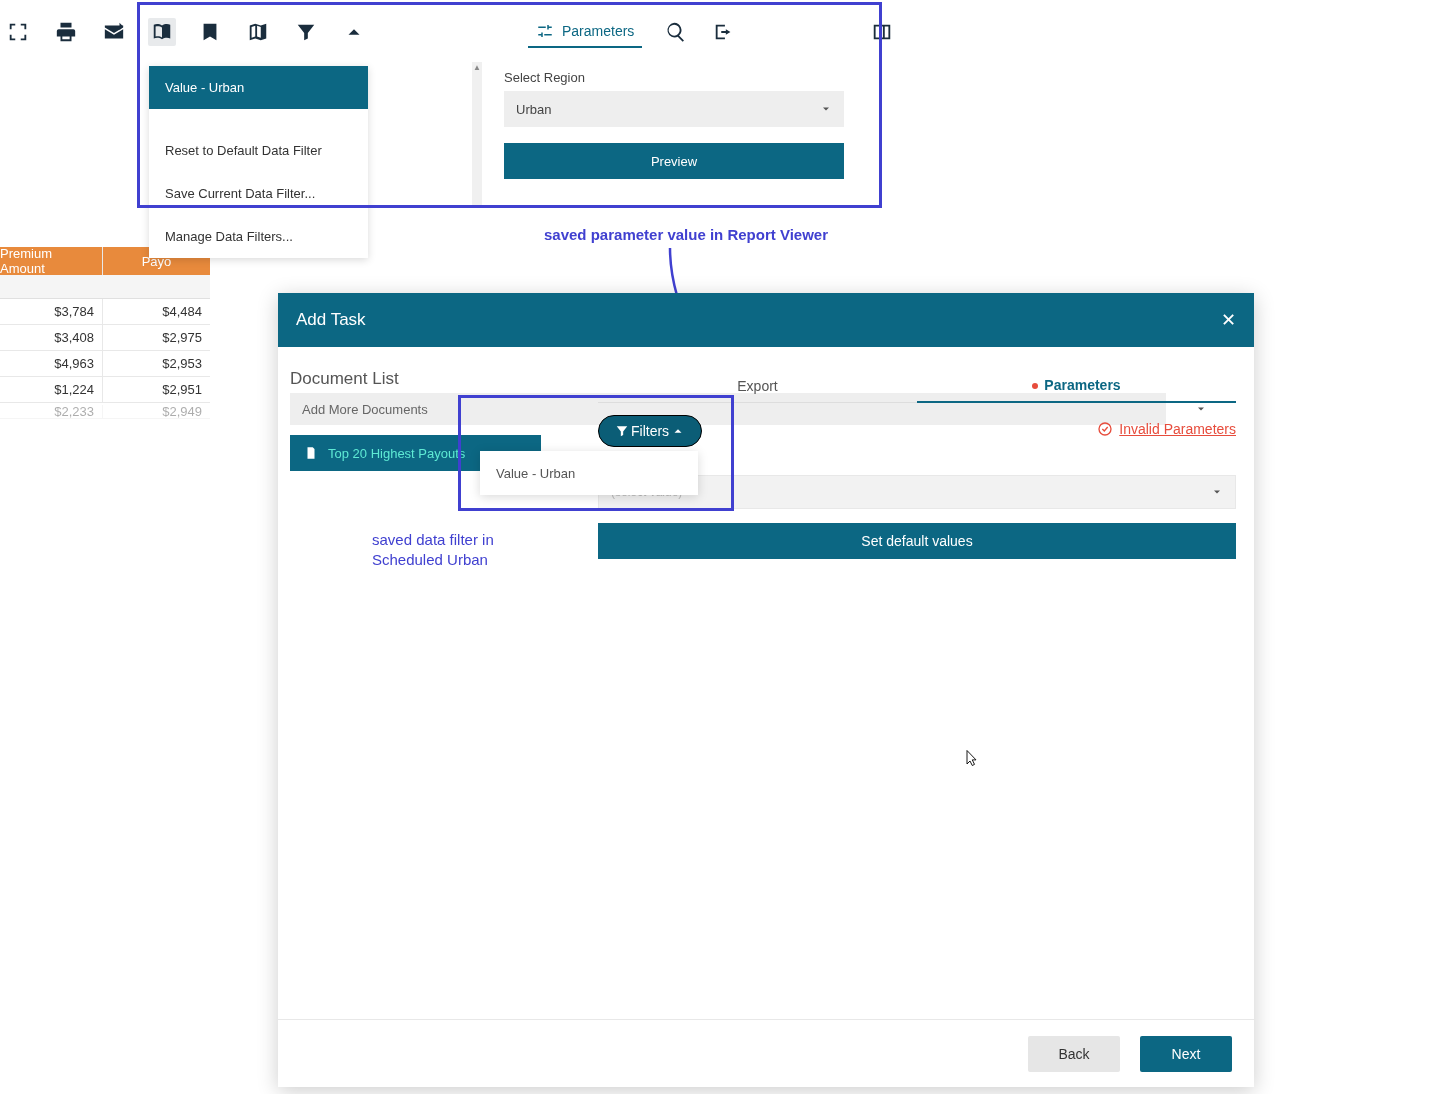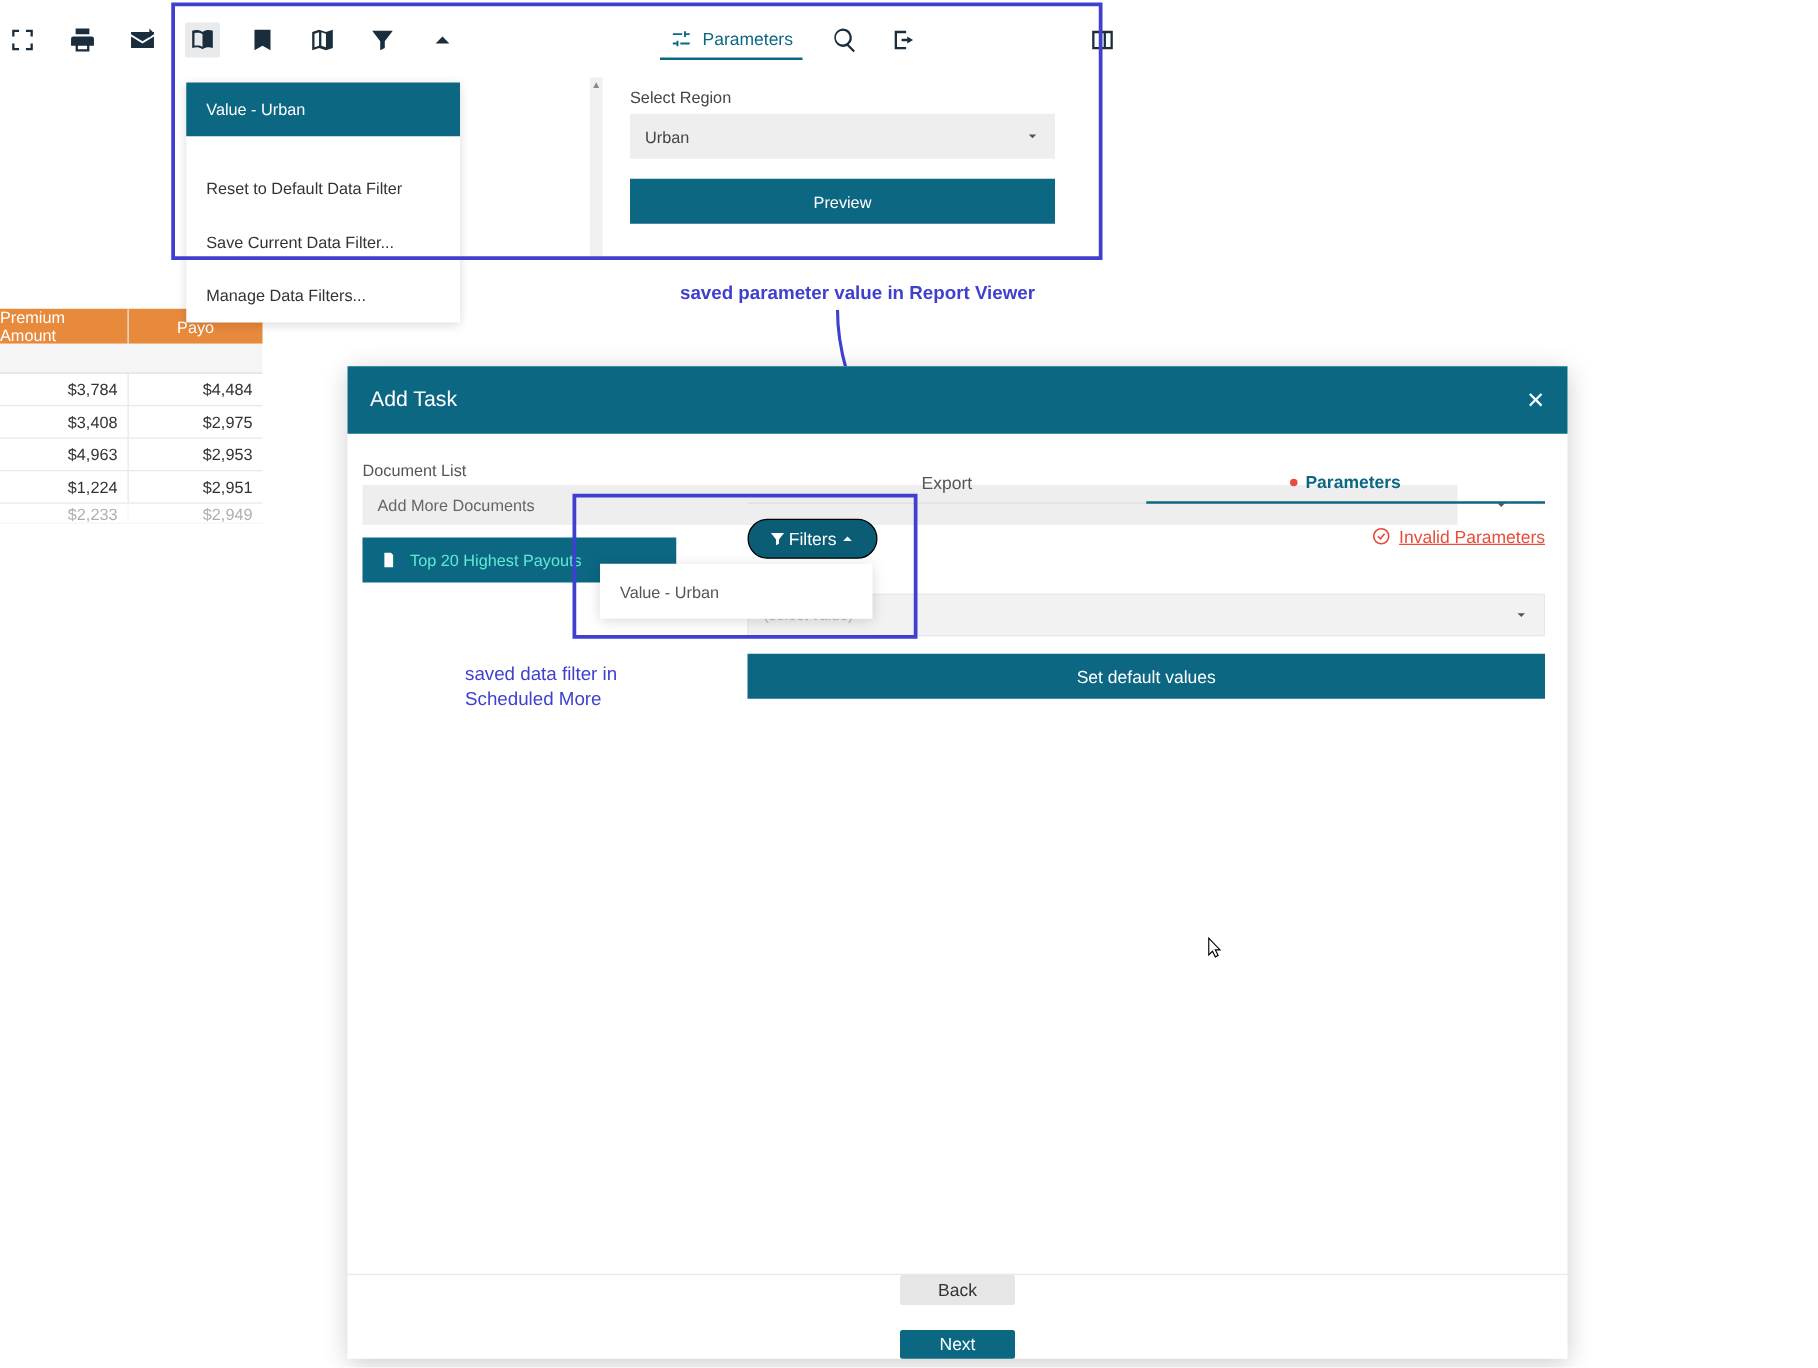--- a/index.html
+++ b/index.html
@@ -226,21 +226,21 @@
     font-size: 13.5px;
   }
   .wizard .step { display: flex; align-items: center; gap: 10px; margin-bottom: 8px; cursor: pointer; }
   .wizard .line { width: 2px; height: 38px; border-left: 2px dotted #bbb; margin-left: 7px; }
   .node { width: 16px; height: 16px; border-radius: 50%; border: 2px solid #fff; display:flex; align-items:center; justify-content:center; }
   .node.done { background: #fff; color: var(--sidebar); }
   .node.current { background: var(--sidebar); }
   .node.current::after { content:""; width:8px; height:8px; background:#fff; border-radius:50%; }
   .node.pending { background: #fff; }
   .main-area { flex: 1; padding: 22px 18px 18px 12px; position: relative; }
-  .doclist-lbl { font-size: 13px; color: #555; margin-bottom: 4px; }
+  .doclist-lbl { font-size: 17px; color: #555; margin-bottom: 4px; }
   .doclist-row { display: flex; }
   .doclist-select {
     flex: 1;
     height: 32px;
     background: #eeeeee;
     color: #666;
     display: flex;
     align-items: center;
     padding: 0 12px;
     font-size: 13px;
@@ -386,21 +386,20 @@
   }
   
   .dialog-ftr {
     height: 68px;
     border-top: 1px solid #e8e8e8;
     display: flex;
     align-items: center;
     justify-content: flex-end;
     gap: 20px;
     padding: 0 22px;
-    flex-direction: column;
   }
   .btn {
     min-width: 92px;
     height: 36px;
     display: flex;
     align-items: center;
     justify-content: center;
     font-size: 14px;
     cursor: pointer;
     border-radius: 2px;
@@ -600,21 +599,21 @@
             <path d="M6 9l6 6 6-6z"></path>
           </svg>
       </div>
 
       <div class="filter-dropdown">Value - Urban</div>
 
       <div class="default-btn">Set default values</div>
 
       <div class="anno-task">
         <span>saved data filter in</span><br>
-        <span>Scheduled More</span>
+        <span>Scheduled Urban</span>
       </div>
 
       <svg class="mouse-cursor" viewBox="0 0 24 24">
         <path d="M4 2l0 18 4-4 3 6 3-1.5-3-6 5 0z" fill="#fff" stroke="#000" stroke-width="1.2"></path>
       </svg>
     </div>
   </div>
   <div class="dialog-ftr">
     <div class="btn btn-back">Back</div>
     <div class="btn btn-next">Next</div>

